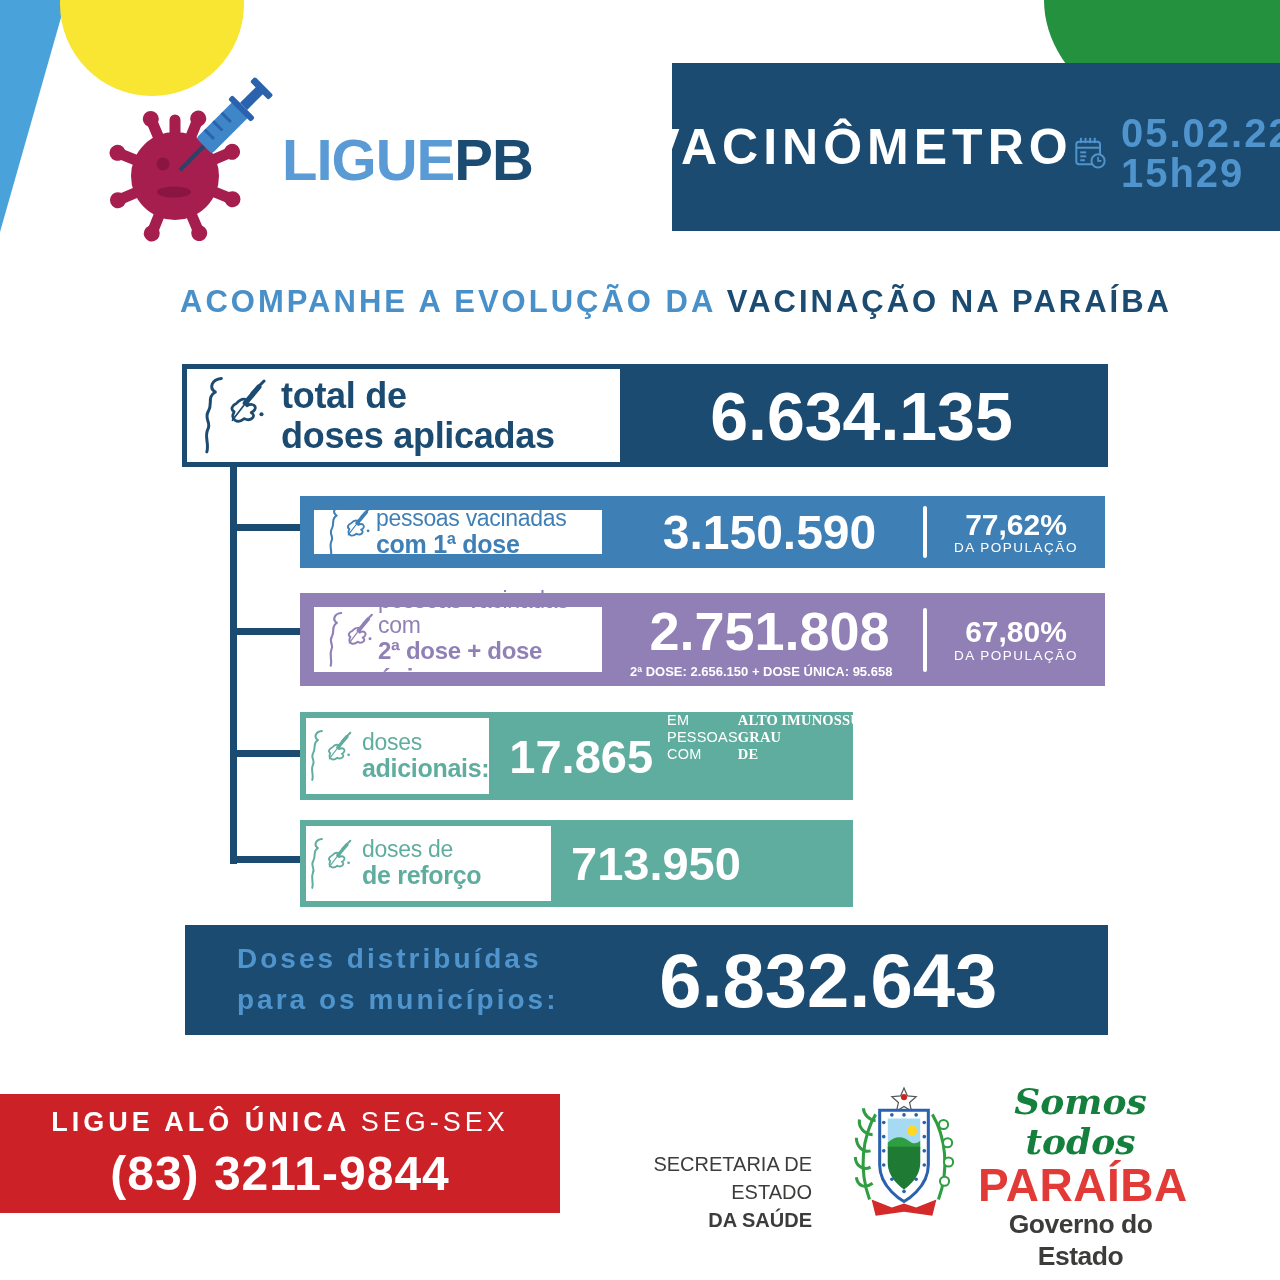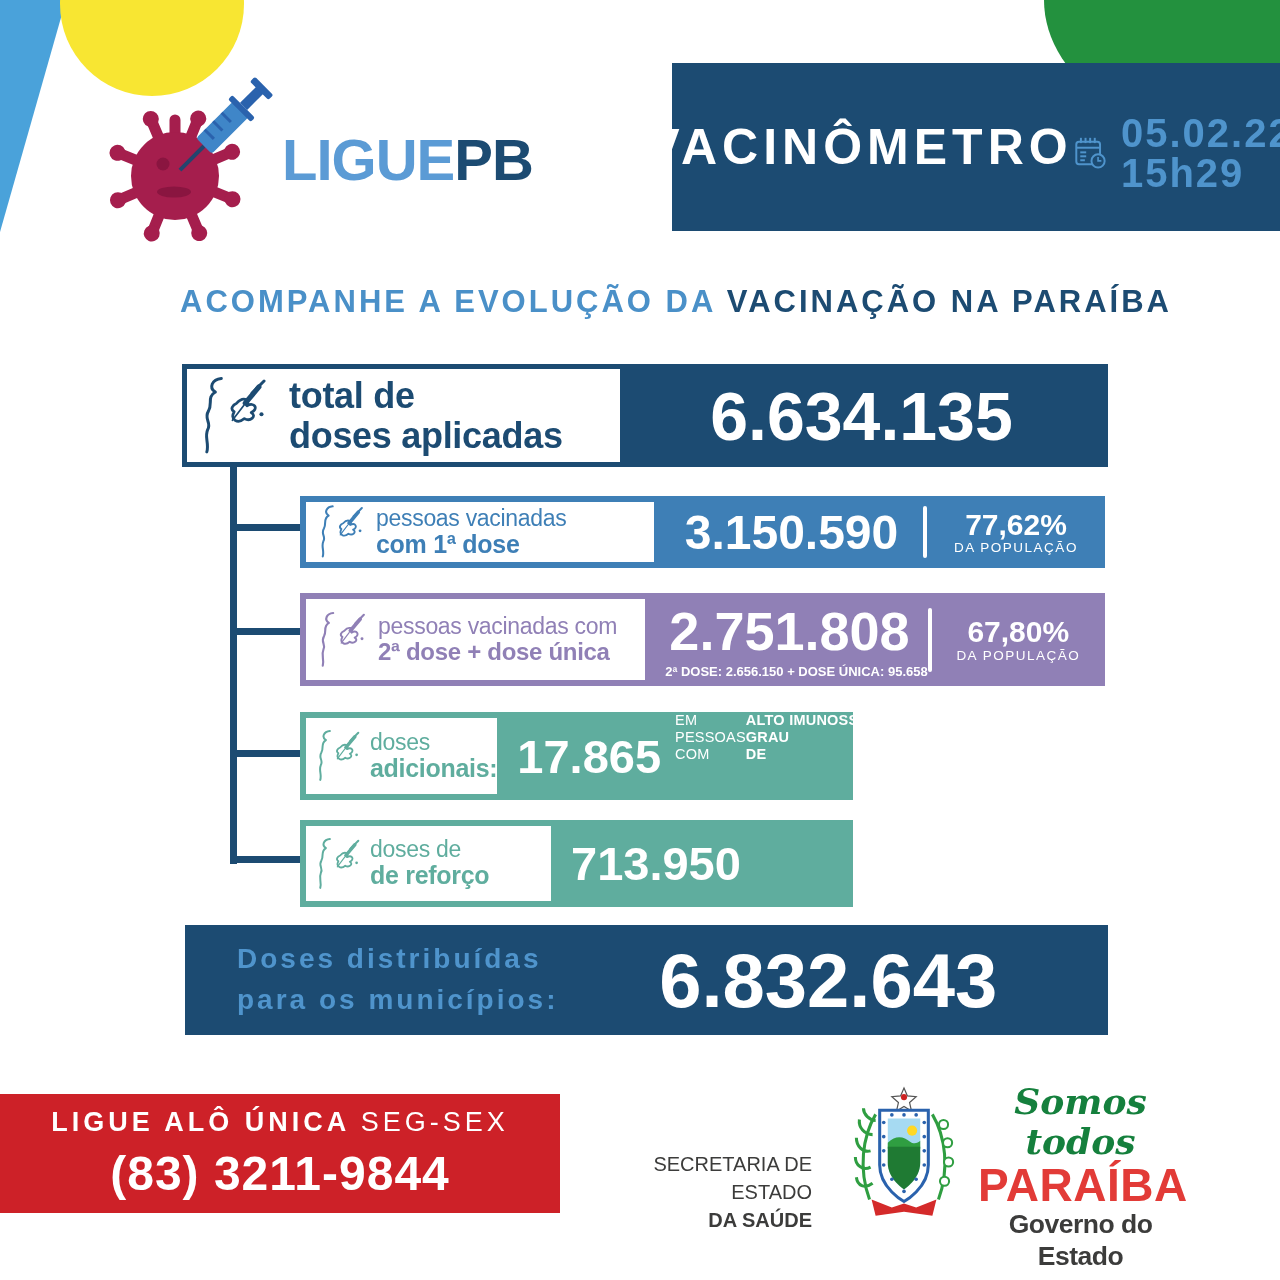--- a/index.html
+++ b/index.html
@@ -37,32 +37,32 @@
   .branch{position:absolute;left:232px;width:68px;height:7px;background:#1c4b72;}
   .b2{top:524px;} .b3{top:628px;} .b4{top:750px;} .b5{top:856px;}
 
   
   .row{position:absolute;display:flex;align-items:stretch;box-sizing:border-box;}
   .labelbox{background:#fff;display:flex;align-items:center;box-sizing:border-box;}
   .lb-text{line-height:1.1;letter-spacing:-0.3px;}
   .armicon{flex:0 0 auto;}
 
   .row1{left:182px;top:364px;width:926px;height:103px;background:#1c4b72;border:5px solid #1c4b72;}
-  .row1 .labelbox{width:433px;padding-left:10px;gap:16px;color:#1c4b72;}
+  .row1 .labelbox{width:433px;padding-left:10px;gap:8px;color:#1c4b72;}
   .row1 .lb-text{font-size:36px;font-weight:bold;}
   .row1 .value{flex:1;display:flex;align-items:center;justify-content:center;
                color:#fff;font-size:68px;font-weight:bold;}
 
   .row2{left:300px;top:496px;width:805px;height:72px;background:#3e7fb6;}
   .row3{left:300px;top:593px;width:805px;height:93px;background:#9080b6;}
   .row4{left:300px;top:712px;width:553px;height:88px;background:#5fad9e;}
   .row5{left:300px;top:820px;width:553px;height:87px;background:#5fad9e;}
 
-  .row2 .labelbox,.row3 .labelbox{width:348px;margin:6px;padding-left:10px;gap:8px;}
-  .row4 .labelbox,.row5 .labelbox{width:245px;margin:6px;padding-left:8px;gap:6px;}
+  .row2 .labelbox,.row3 .labelbox{width:288px;margin:14px;padding-left:10px;gap:0;}
+  .row4 .labelbox,.row5 .labelbox{width:245px;margin:6px;gap:6px;}
   .row2 .labelbox{color:#3e7fb6;} .row3 .labelbox{color:#9080b6;}
   .row4 .labelbox,.row5 .labelbox{color:#5fad9e;}
   .l1{font-size:23px;font-weight:normal;}
   .l2{font-size:25px;font-weight:bold;}
   .row3 .l2{font-size:24px;}
 
   .mid-value{flex:1;display:flex;flex-direction:column;align-items:center;justify-content:center;
              color:#fff;font-weight:bold;}
   .row2 .mid-value{font-size:48px;}
   .row3 .mid-value{font-size:54px;}
@@ -72,21 +72,21 @@
   .row3 .divider{height:64px;}
   .pct-block{width:178px;display:flex;flex-direction:column;align-items:center;justify-content:center;
              color:#fff;}
   .pct{font-size:30px;font-weight:bold;line-height:1.05;}
   .pct-cap{font-size:13.5px;letter-spacing:1.5px;font-weight:normal;}
 
   .small-value{display:flex;align-items:center;color:#fff;font-weight:bold;font-size:47px;margin-left:14px;}
   .side-cap{display:flex;flex-direction:row;justify-content:center;color:#fff;margin-left:14px;
             font-size:14.5px;line-height:1.18;letter-spacing:0.2px;}
   .side-cap .sc1{font-weight:normal;}
-  .side-cap .sc2,.side-cap .sc3{font-weight:bold;}
+  .side-cap .sc2,.side-cap .sc3{font-weight:bold;font-family:Liberation Serif, serif;}
 
   
   .distbox{position:absolute;left:185px;top:925px;width:923px;height:110px;background:#1c4b72;
            display:flex;align-items:center;padding:0 10px 0 52px;box-sizing:border-box;}
   .dist-label{color:#4f94cc;font-weight:bold;font-size:28px;letter-spacing:3px;line-height:1.45;}
   .dist-value{flex:1;text-align:center;color:#fff;font-weight:bold;font-size:76px;}
 
   
   .red-box{position:absolute;left:0;top:1094px;width:560px;height:119px;background:#cd2128;
            display:flex;flex-direction:column;align-items:center;justify-content:center;gap:8px;color:#fff;}

